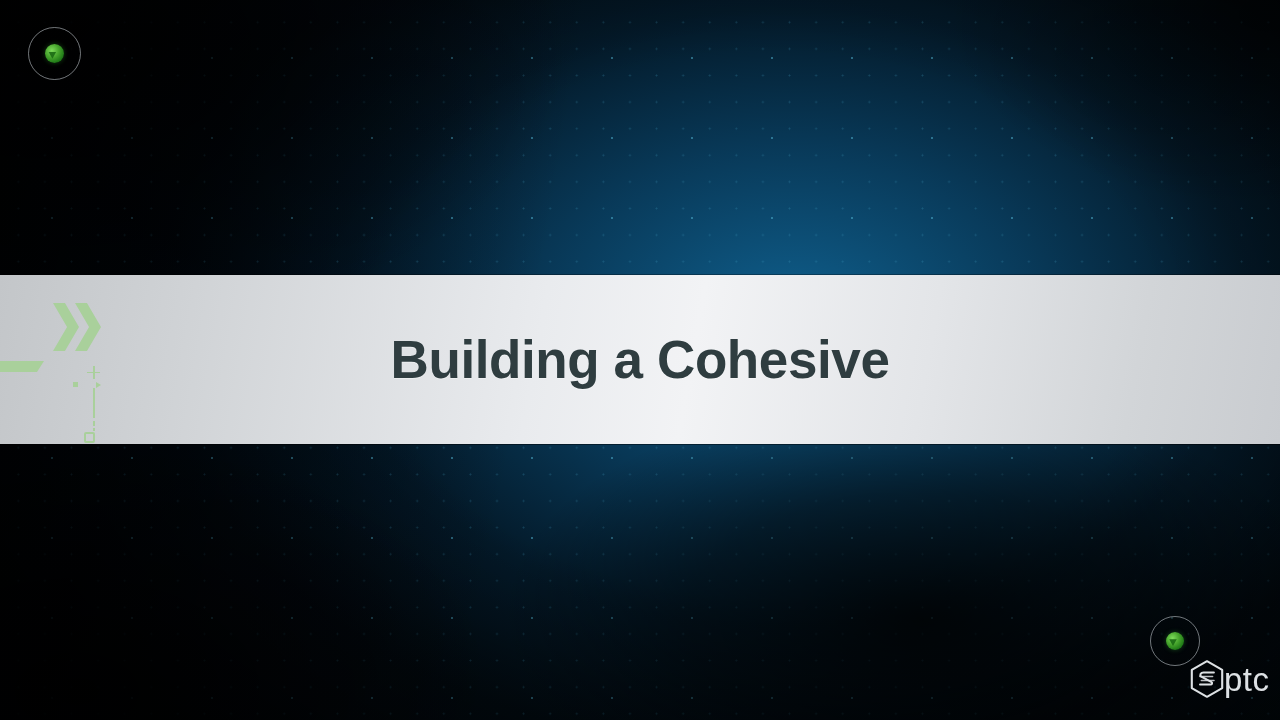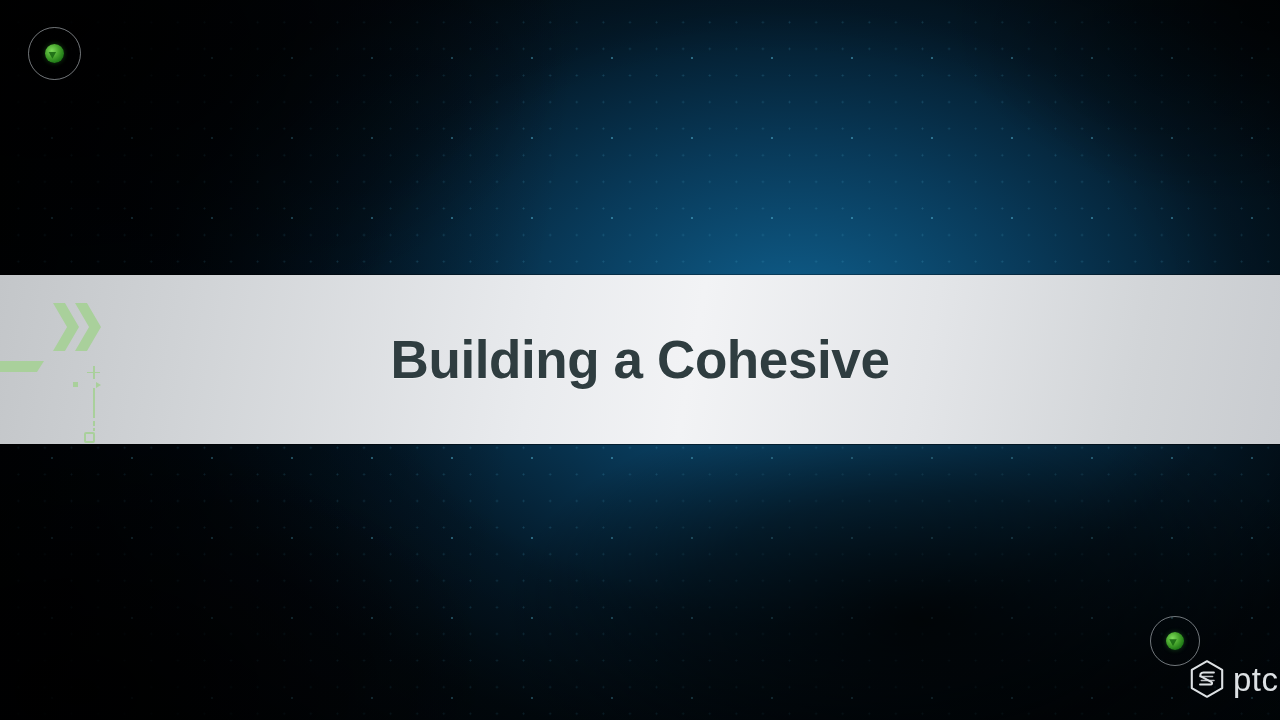--- a/index.html
+++ b/index.html
@@ -165,21 +165,21 @@
     line-height:61px;
     letter-spacing:-0.4px;
     text-align:center;
     text-shadow:0 1px 0 rgba(255,255,255,0.35);
   }
 
   
   .ptc-logo {
     position:absolute;
     left:1190px; top:660px;
-    display:flex; align-items:center; gap:9px;
+    display:flex; align-items:center; 
   }
   .ptc-mark { width:34px; height:38px; display:block; }
   .ptc-word {
     color:#dde1e4;
     font-size:33px;
     line-height:33px;
     letter-spacing:0.5px;
     font-weight:normal;
   }
 </style>

